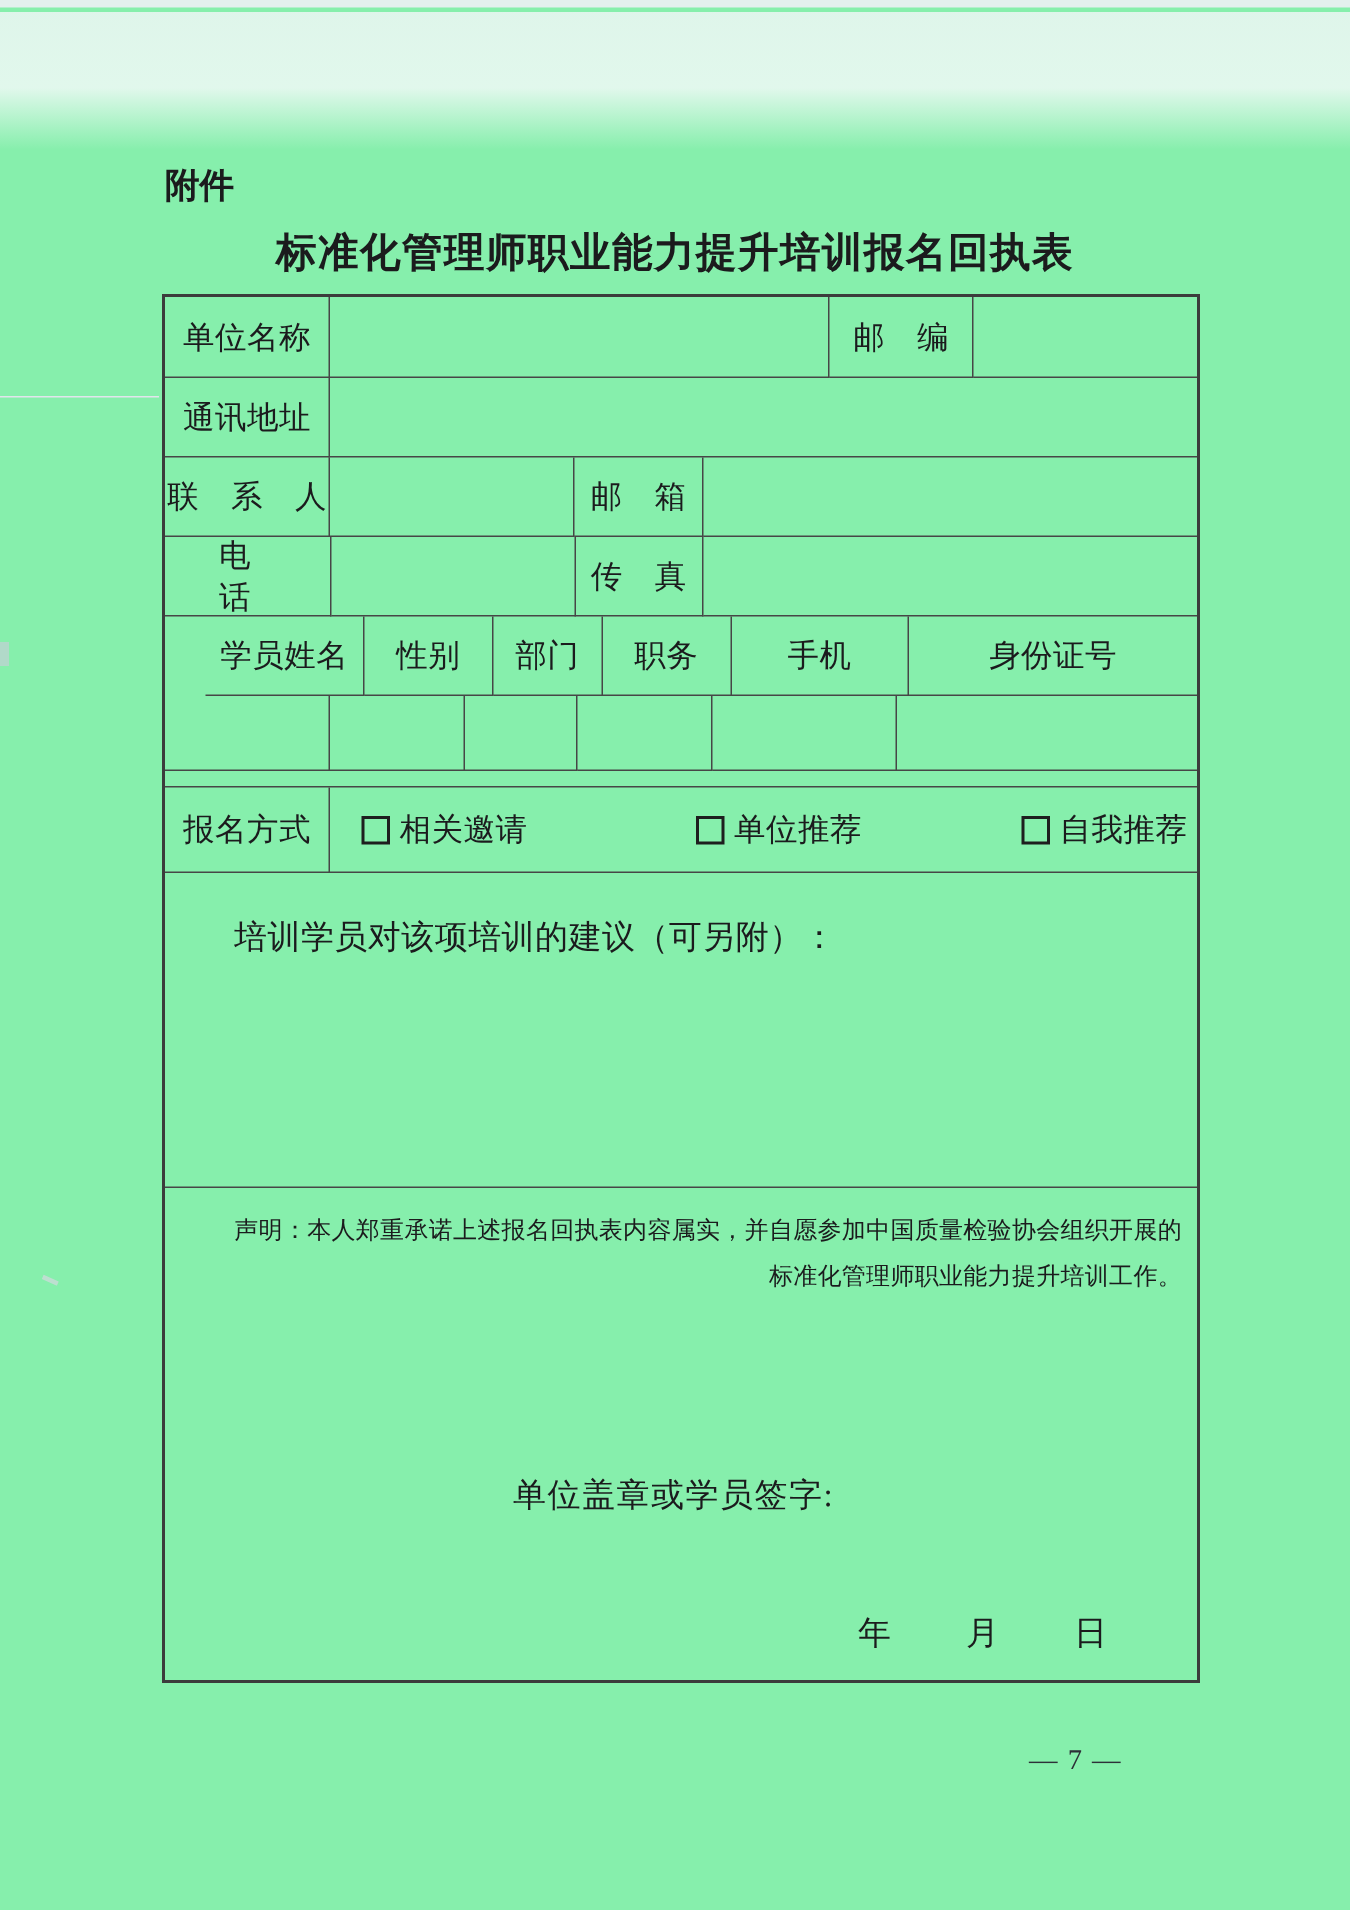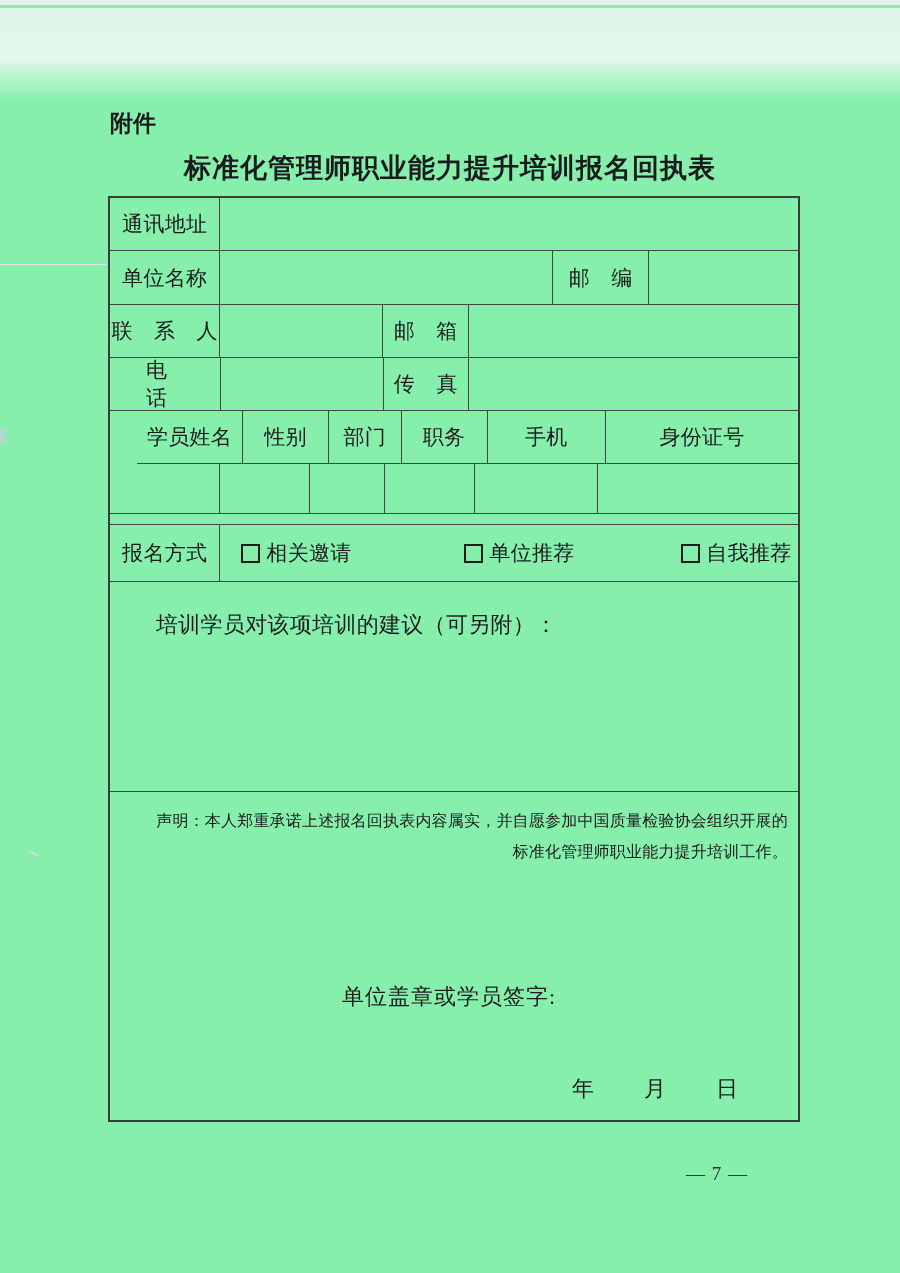--- a/index.html
+++ b/index.html
@@ -71,30 +71,30 @@
   <div class="scan-noise"></div>
   <div class="scan-line"></div>
   <div class="scan-mark-left"></div>
   <div class="scan-mark-2"></div>
 
   <div class="attachment">附件</div>
   <div class="title">标准化管理师职业能力提升培训报名回执表</div>
 
   <div class="form-table">
 
-    <div class="row" style="height:53px;">
-      <div class="cell" style="width:111px;">通讯地址</div>
-      <div class="cell last" style="width:581px;"></div>
-    </div>
-
     <div class="row" style="height:54px;">
       <div class="cell" style="width:111px;">单位名称</div>
       <div class="cell" style="width:335px;"></div>
       <div class="cell" style="width:96px;">邮　编</div>
       <div class="cell last" style="width:150px;"></div>
+    </div>
+
+    <div class="row" style="height:53px;">
+      <div class="cell" style="width:111px;">通讯地址</div>
+      <div class="cell last" style="width:581px;"></div>
     </div>
 
     <div class="row" style="height:53px;">
       <div class="cell" style="width:111px;">联　系　人</div>
       <div class="cell" style="width:164px;"></div>
       <div class="cell" style="width:86px;">邮　箱</div>
       <div class="cell last" style="width:331px;"></div>
     </div>
 
     <div class="row" style="height:53px;">

